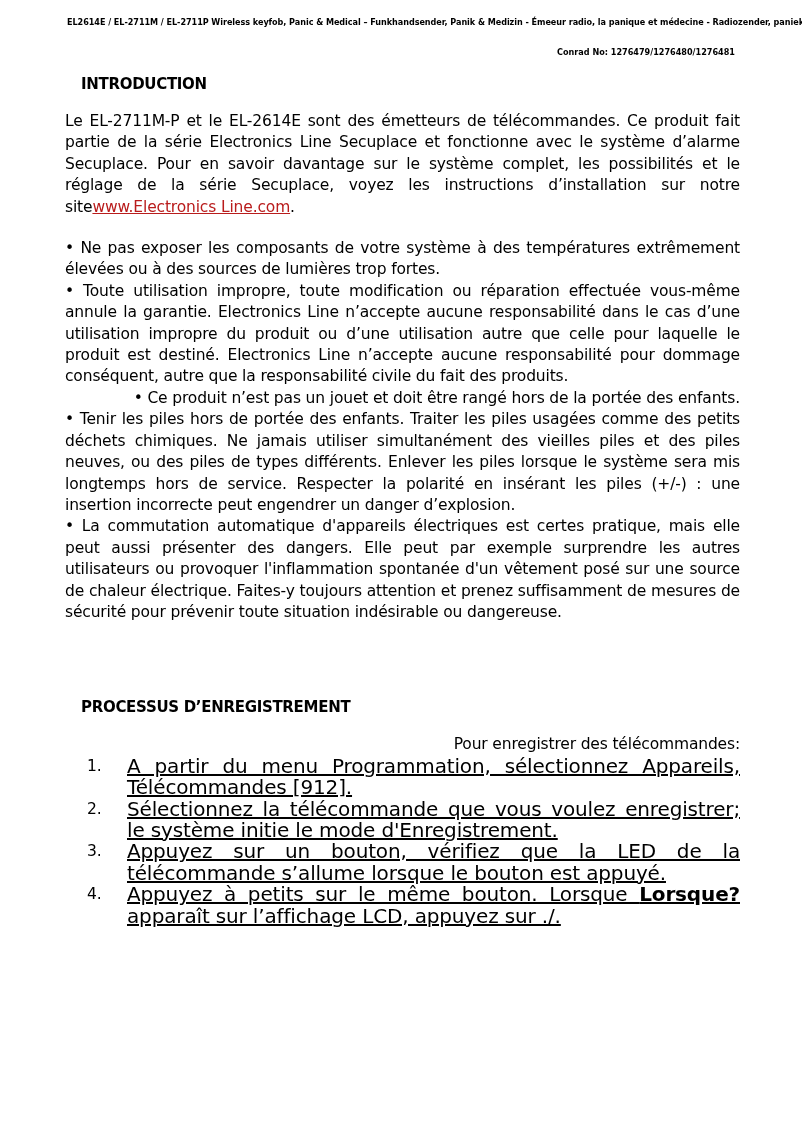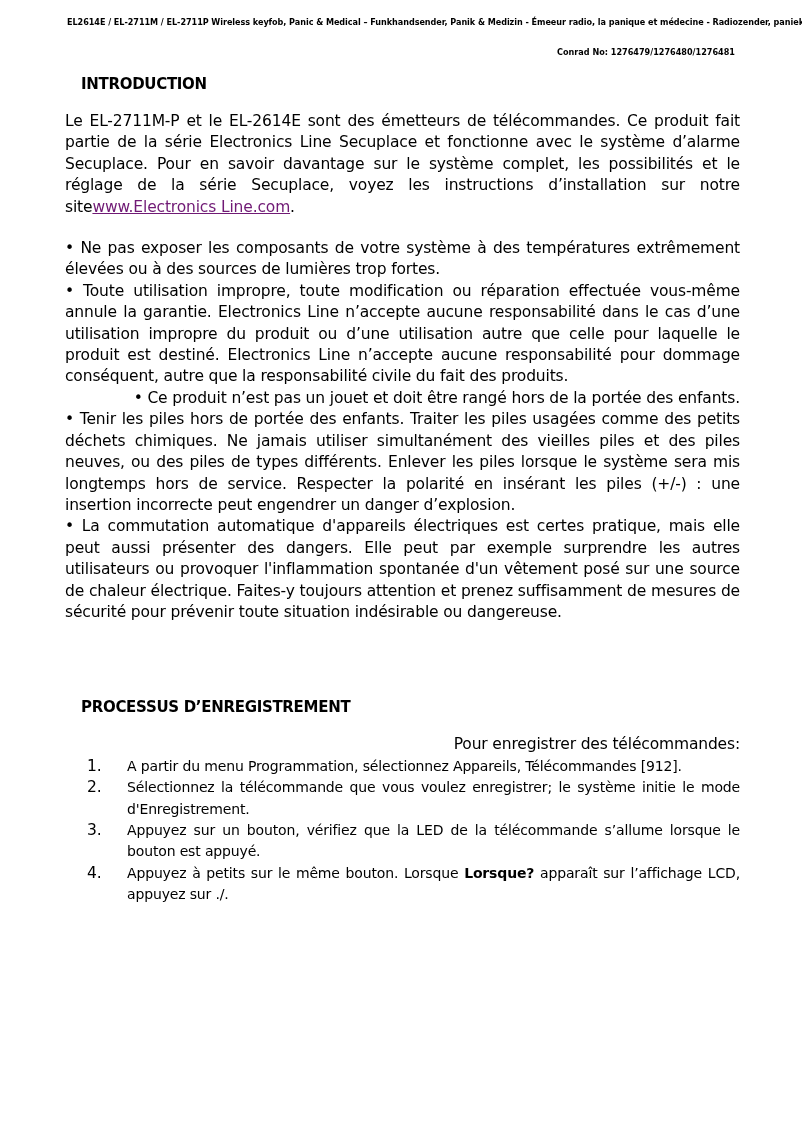--- a/index.html
+++ b/index.html
@@ -74,42 +74,43 @@
     letter-spacing: -0.15px;
   }
   p.body-text.nojust {
     text-align: right;
   }
   .gap-md { height: 20px; }
   .gap-lg { height: 58px; }
 
   a.inline-link,
   .inline-link {
-    color: #701a75;
+    color: #b91c1c;
     text-decoration: underline;
   }
   .bold-inline { font-weight: bold; }
 
   
   ol.steps {
     margin: 0;
     padding: 0;
     list-style: none;
     counter-reset: stepcount;
   }
   ol.steps > li {
     position: relative;
     counter-increment: stepcount;
     padding-left: 62px;
     margin: 0 0 0 0;
     font-family: "DejaVu Sans", sans-serif;
-    font-size: 14px;
+    font-size: 20px;
     line-height: 21.4px;
     text-align: justify;
     letter-spacing: -0.15px;
+    text-decoration: underline;
   }
   ol.steps > li::before {
     content: counter(stepcount) ".";
     position: absolute;
     left: 22px;
     top: 0;
     font-family: "DejaVu Sans", sans-serif;
     font-size: 15.5px;
     line-height: 21.4px;
     font-weight: normal;

